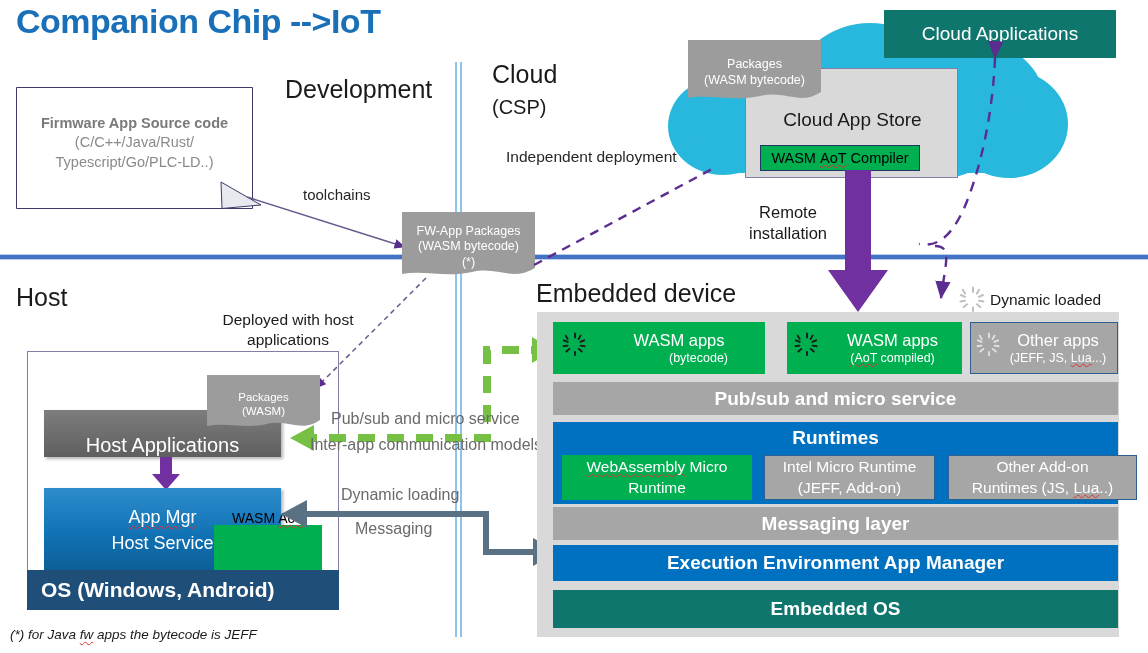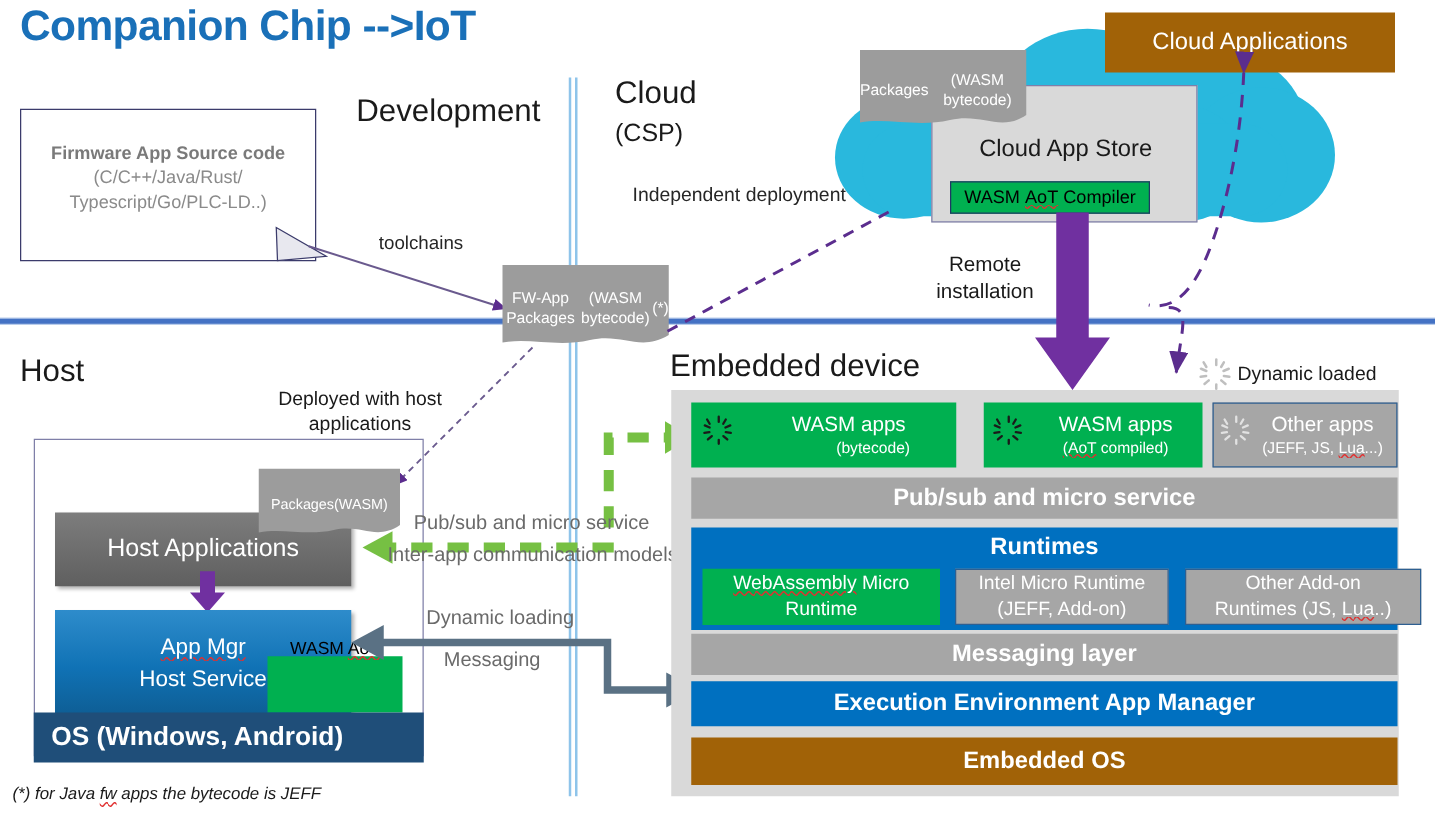--- a/index.html
+++ b/index.html
@@ -34,37 +34,37 @@
   .hdiv{
     height:4px;background:#4472c4;
     box-shadow:0 0 0 1px #b9cdeb;
   }
 
   
   .cloudpuff{background:#29b8dd;border-radius:50%;position:absolute;}
 
   
   .box{box-sizing:border-box;}
-  .gray-dark{background:#a16207;color:#ffffff;}
+  .gray-dark{background:#0f766e;color:#ffffff;}
   .gray-mid{background:#a6a6a6;color:#ffffff;}
   .gray-light{background:#d9d9d9;color:#1a1a1a;}
   .green{background:#00b050;color:#ffffff;}
   .green-dk{background:#00b050;color:#000000;}
   .blue{background:#0070c0;color:#ffffff;}
   .blue-deep{background:#1f4e79;color:#ffffff;}
   .grad-blue{background:linear-gradient(180deg,#2e8ccb 0%,#1072b5 55%,#0e5e95 100%);color:#ffffff;}
   .grad-gray{background:linear-gradient(180deg,#7d7d7d 0%,#6b6b6b 60%,#5f5f5f 100%);color:#ffffff;}
 
   .shadow-sm{box-shadow:2px 2px 3px rgba(0,0,0,.30);}
 
   
   .callout{position:absolute;}
   .callout .ctext{
     position:absolute;left:0;top:0;width:100%;height:100%;
-    display:flex;flex-direction:row;align-items:center;justify-content:center;
+    display:flex;flex-direction:column;align-items:center;justify-content:center;
     color:#ffffff;text-align:center;line-height:1.25;
   }
 
   
   .lbl{color:#262626;font-size:15px;}
   .lbl-gray{color:#595959;font-size:15px;}
 
   
   .sq{
     text-decoration:underline;
@@ -215,21 +215,21 @@
   </div>
   <svg class="abs" style="left:300px;top:276px;width:130px;height:120px;" width="130" height="120" viewBox="0 0 130 120">
     <defs>
       <marker id="ah-p4" markerWidth="8" markerHeight="8" refX="6.6" refY="3" orient="auto">
         <path d="M0,0 L7,3 L0,6 z" fill="#5b2d8e"></path>
       </marker>
     </defs>
     <line x1="126" y1="2" x2="16" y2="112" stroke="#6a5a8e" stroke-width="1.5" stroke-dasharray="5,4" marker-end="url(#ah-p4)"></line>
   </svg>
 
-  <div class="abs box grad-gray ctr shadow-sm" style="left:44px;top:410px;width:237px;height:59px;font-size:20px;">
+  <div class="abs box grad-gray ctr shadow-sm" style="left:44px;top:410px;width:237px;height:47px;font-size:20px;align-items:flex-end;">
     <span>Host Applications</span>
   </div>
 
   <div class="abs callout" style="left:207px;top:375px;width:113px;height:58px;">
     <svg width="113" height="58" viewBox="0 0 113 58">
       <path d="M0,0 L113,0 L113,45 C94,58 82,44 60,49 C38,54 19,47 0,51 Z" fill="#9c9c9c"></path>
     </svg>
     <div class="ctext" style="font-size:11.5px;padding-bottom:5px;">
       <div>Packages</div>
       <div>(WASM)</div>

